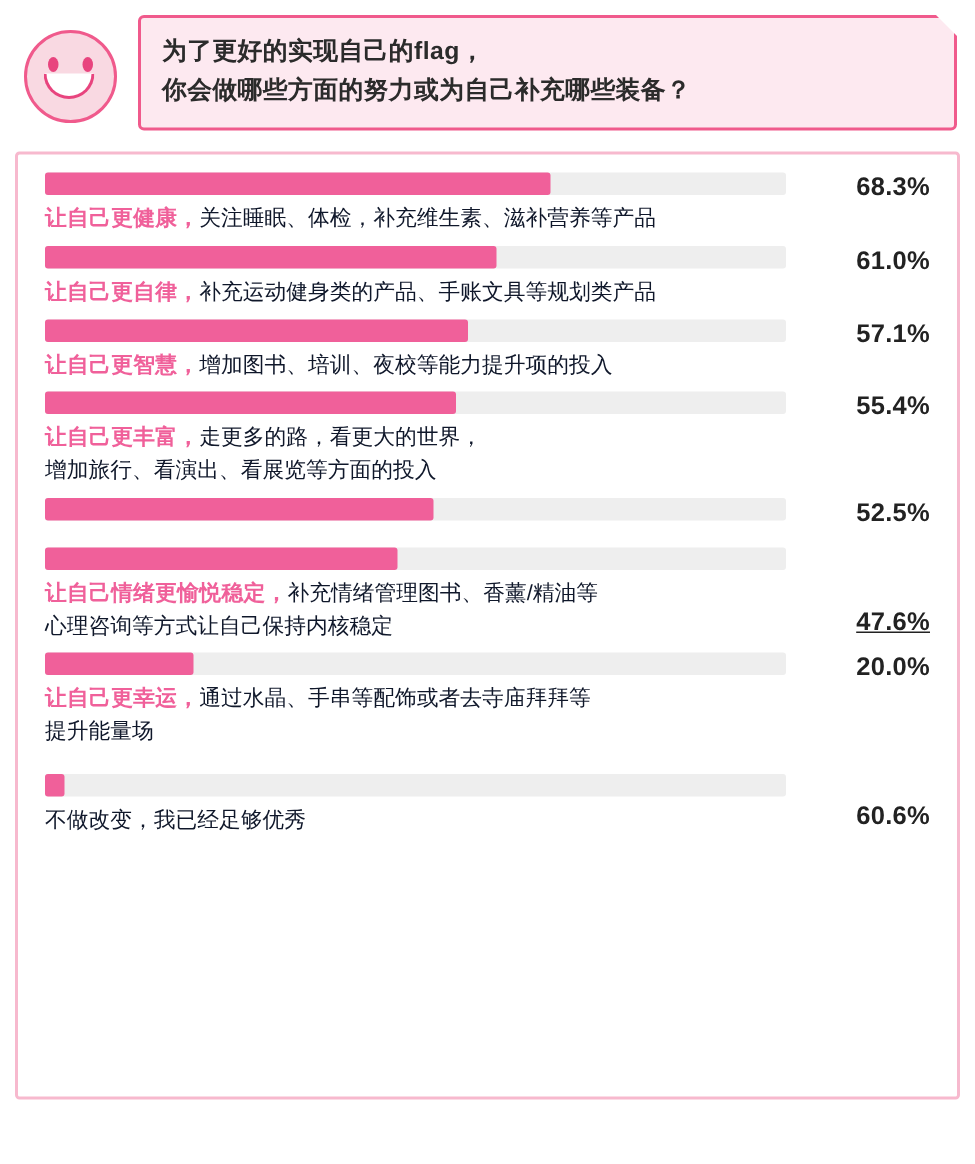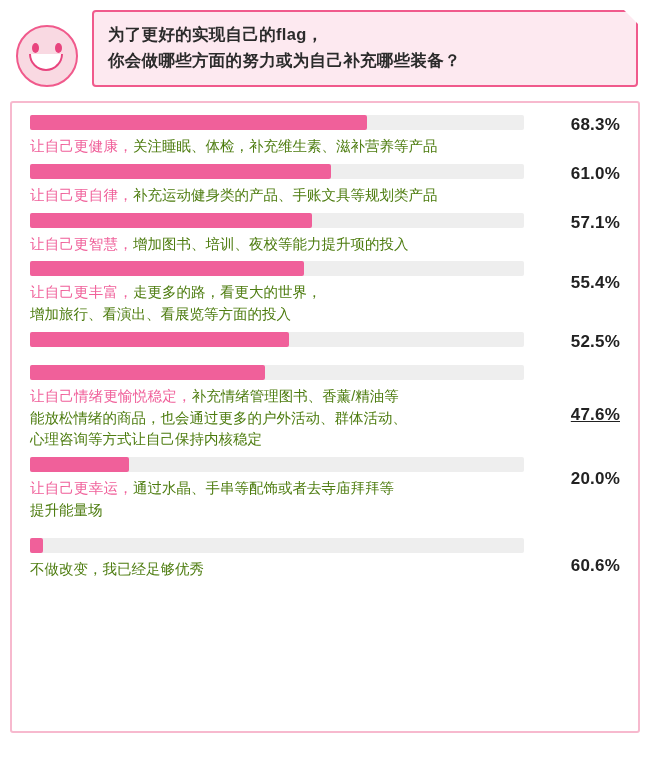--- a/index.html
+++ b/index.html
@@ -12,21 +12,21 @@
     height: 776px;
     font-family: "Liberation Sans", sans-serif;
     position: relative;
     overflow: hidden;
   }
 
   
   .header {
     position: relative;
     display: flex;
-    align-items: flex-end;
+    align-items: center;
     padding: 10px 12px 6px 12px;
     box-sizing: border-box;
   }
   .smiley {
     width: 58px;
     height: 58px;
     border-radius: 50%;
     background: #f9d9e2;
     border: 2px solid #f05a8c;
     position: relative;
@@ -129,26 +129,26 @@
 
   .desc {
     margin-top: 6px;
     font-size: 14.5px;
     color: #333333;
     line-height: 1.5;
     max-width: 560px;
   }
   .hl {
     color: #f0609a;
-    font-weight: normal;
+    font-weight: bold;
     letter-spacing: 0.2px;
   }
-  .desc-rest { color: #4d7c0f; }
-
-  .row.tall .pct { top: 12px; }
+  .desc-rest { color: #0f172a; }
+
+  .row.tall .pct { top: 0; }
 </style>
 </head>
 <body>
 
 <div class="header">
   <div class="smiley">
     <div class="eye left"></div>
     <div class="eye right"></div>
     <div class="mouth"></div>
   </div>
@@ -209,21 +209,20 @@
     <div class="pct">52.5%</div>
   </div>
 
   <div class="row tall" style="margin-top:18px;">
     <div class="track">
       <div class="bar" style="width:47.6%"></div>
     </div>
     <div class="pct" style="top:40px;text-decoration:underline;">47.6%</div>
     <div class="desc">
       <span class="hl">让自己情绪更愉悦稳定，</span><span class="desc-rest">补充情绪管理图书、香薰/精油等</span>
-      <div class="desc-rest">能放松情绪的商品，也会通过更多的户外活动、群体活动、</div>
       <div class="desc-rest">心理咨询等方式让自己保持内核稳定</div>
     </div>
   </div>
 
   <div class="row tall" style="margin-top:4px;">
     <div class="track">
       <div class="bar" style="width:20.0%"></div>
     </div>
     <div class="pct low">20.0%</div>
     <div class="desc">

